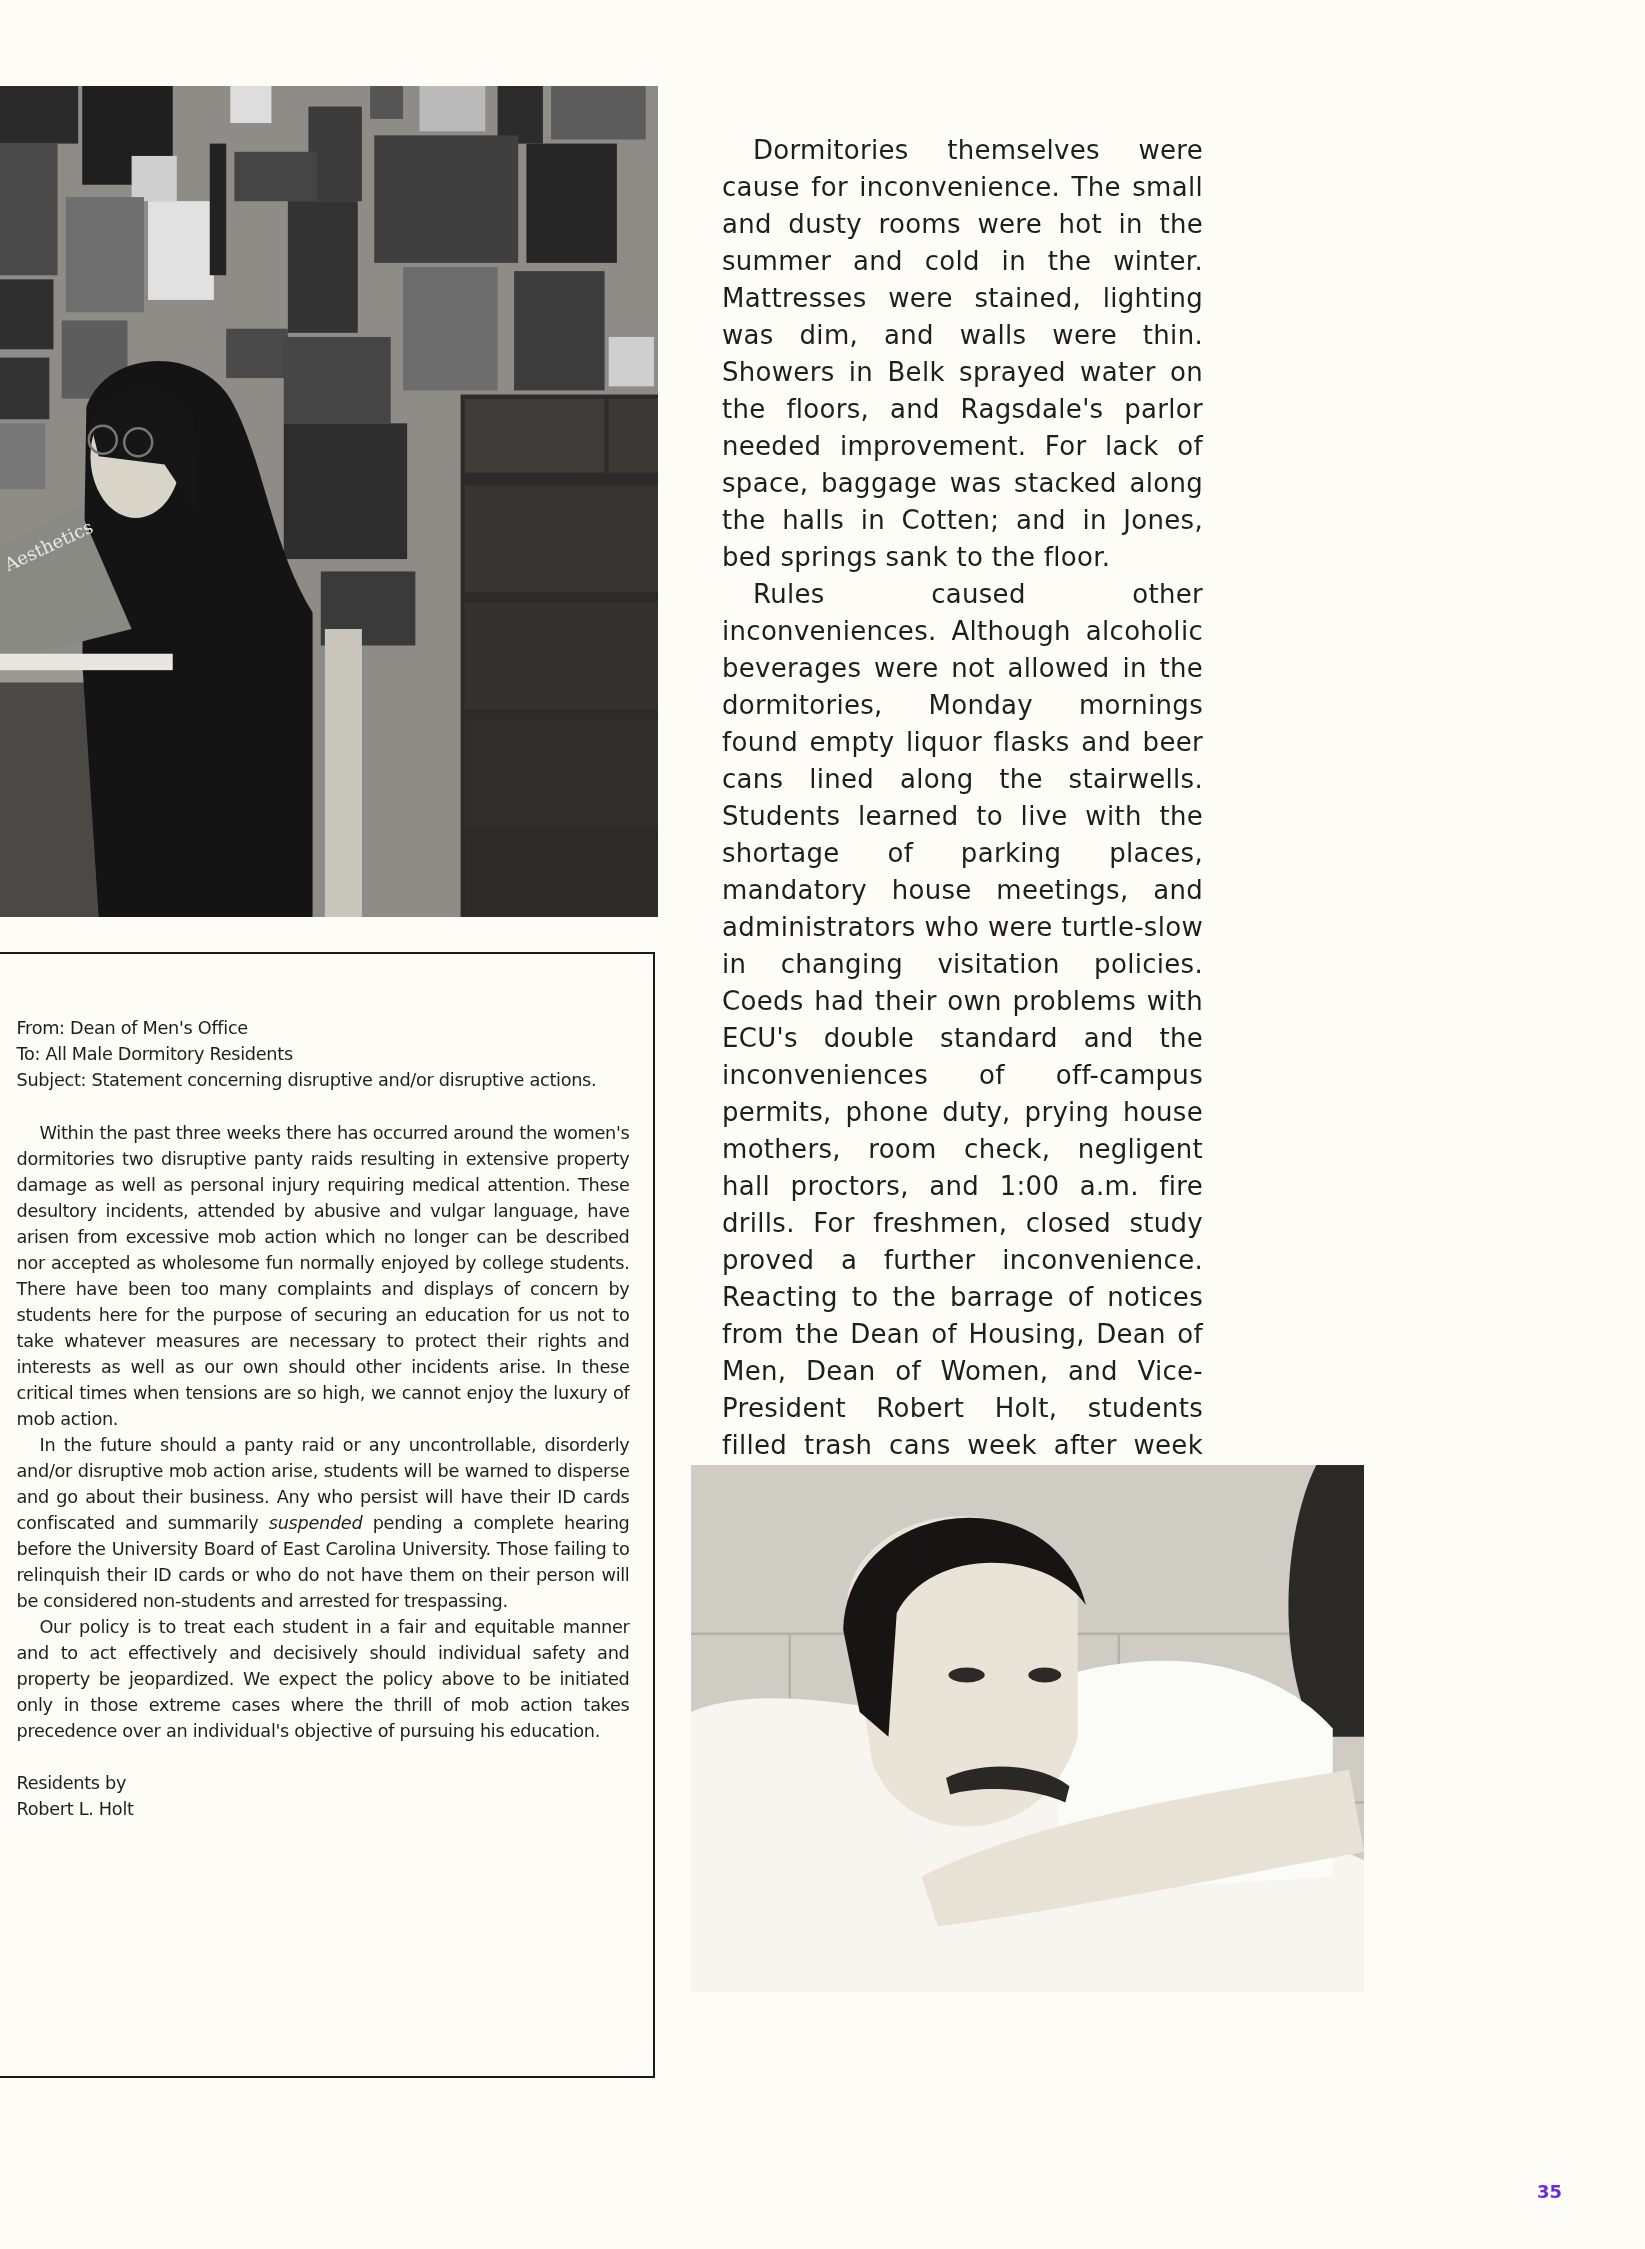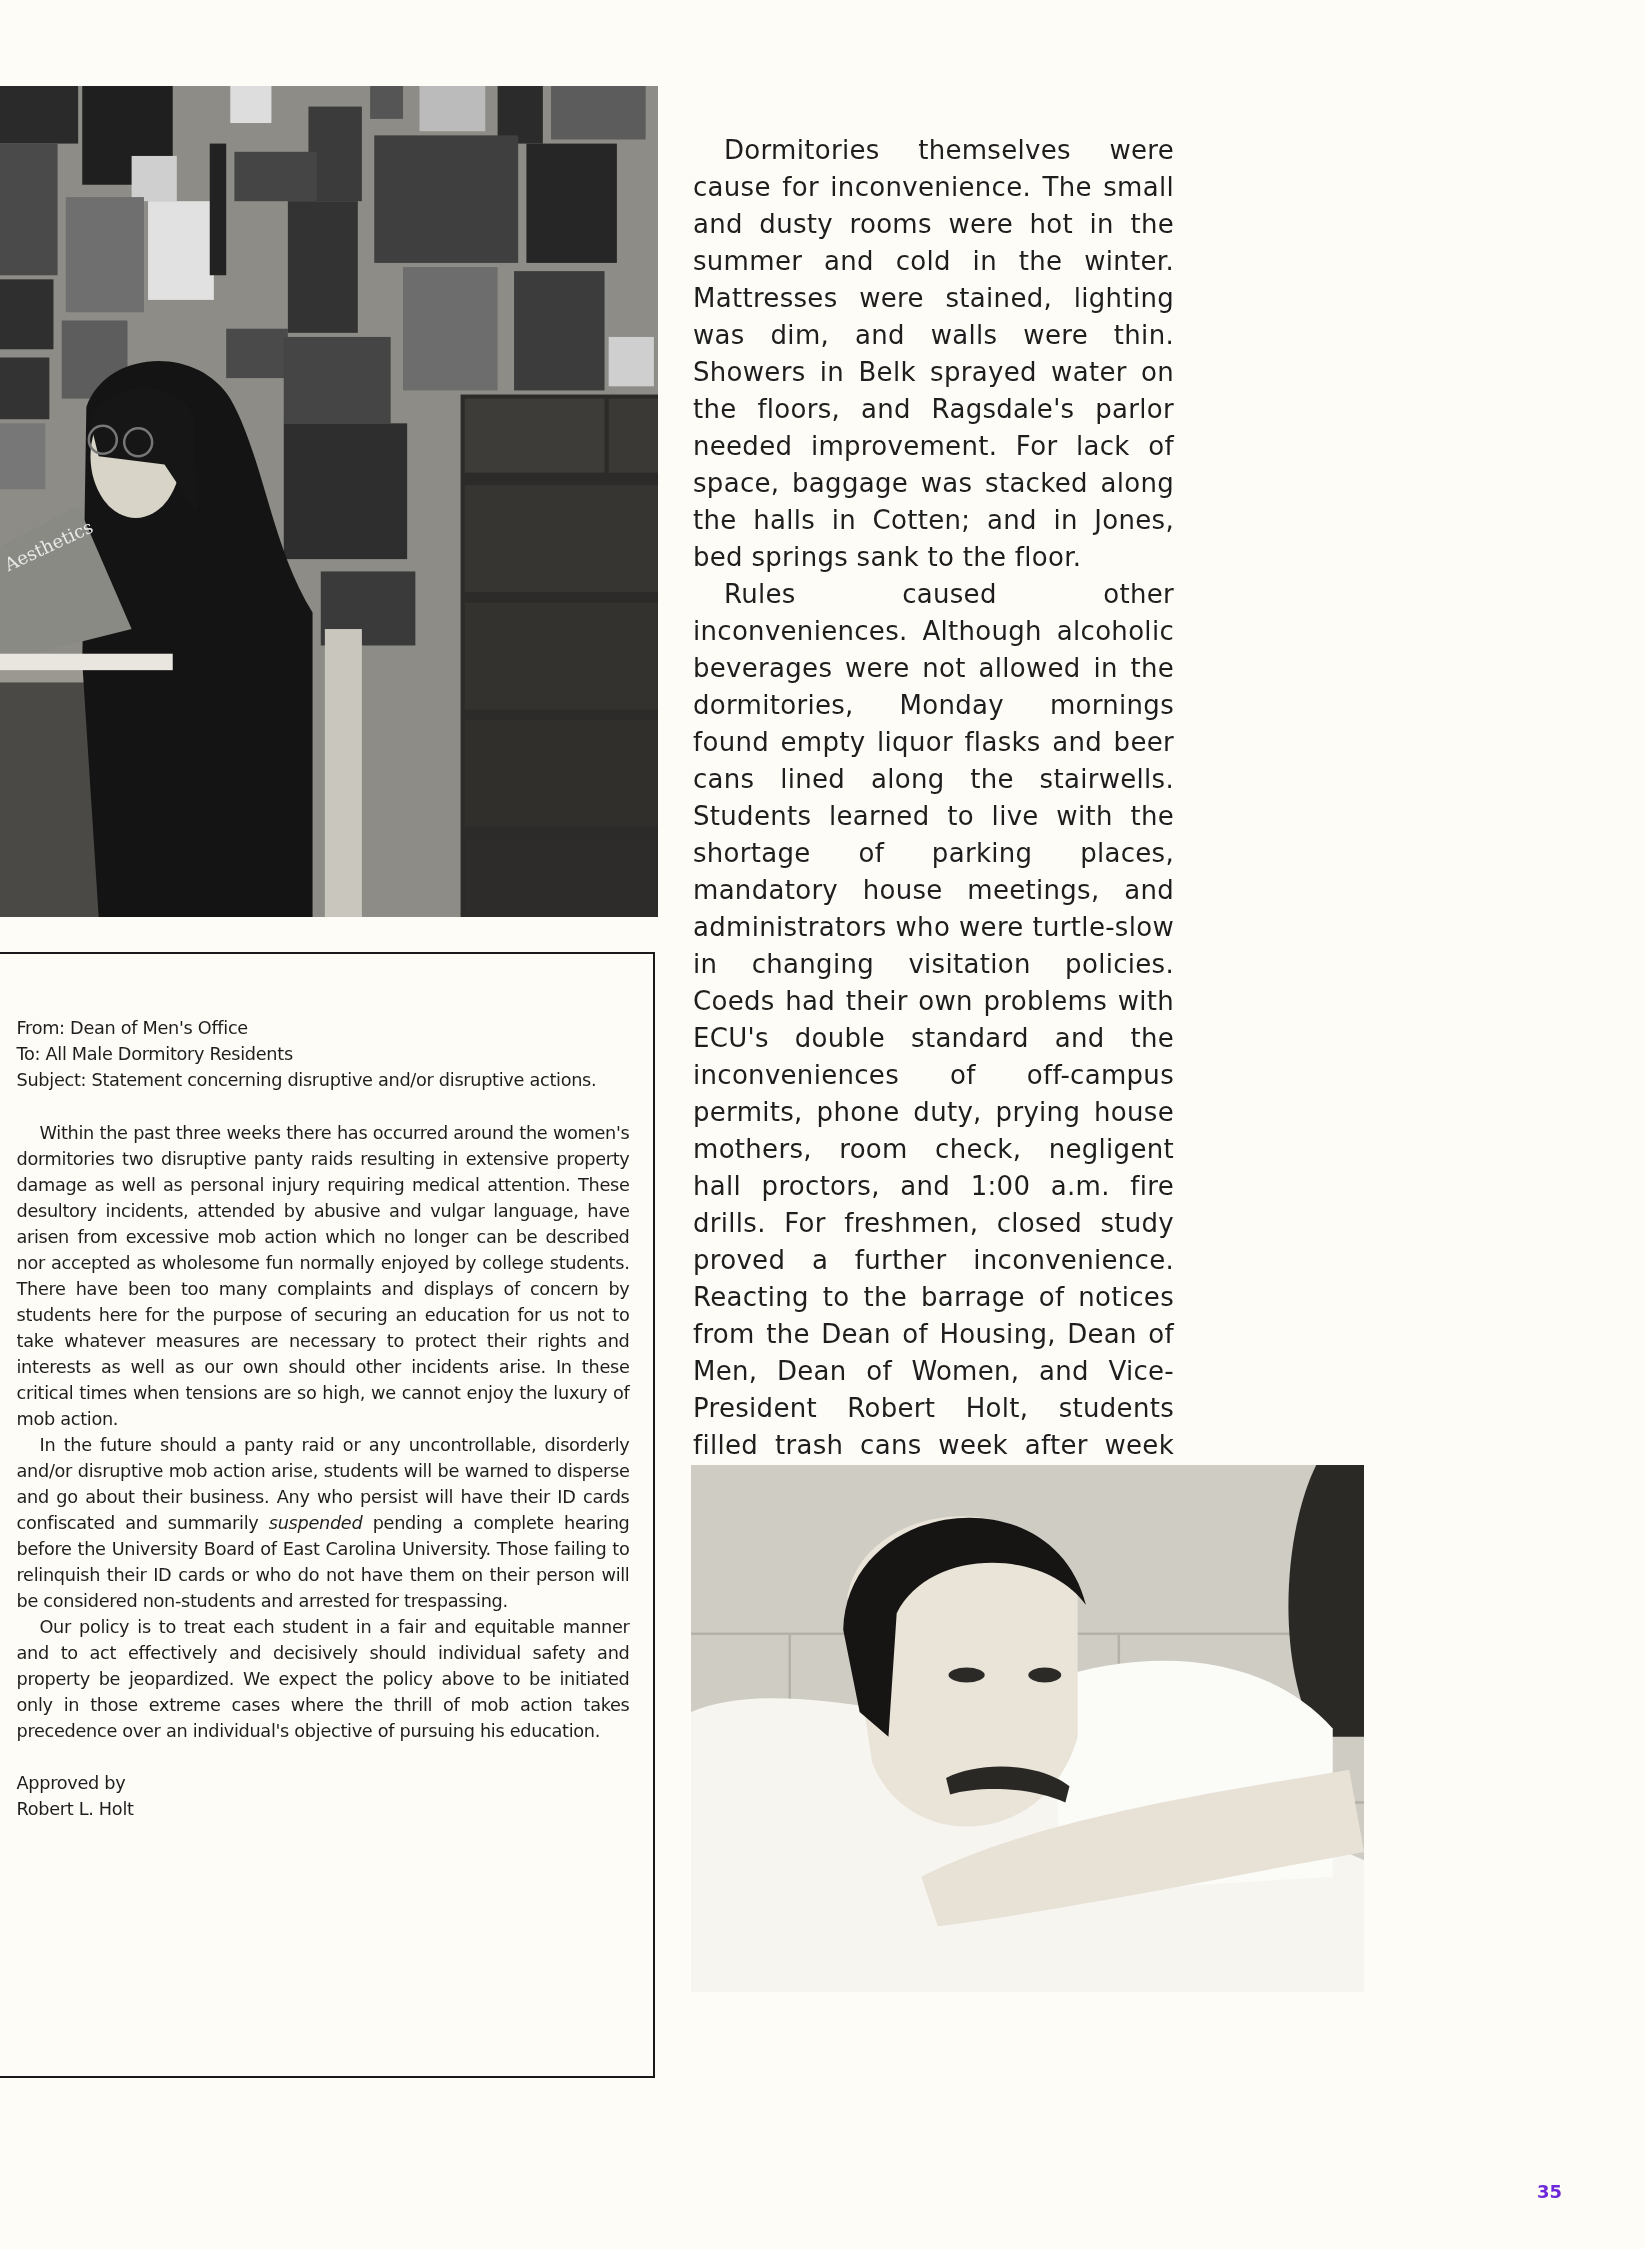--- a/index.html
+++ b/index.html
@@ -34,21 +34,21 @@
     color: #1e1e1e;
   }
   .memo .hdr-line { text-align: left; }
   .memo .spacer { height: 27px; }
   .memo p { margin: 0; text-indent: 23px; }
   .memo .sig { margin-top: 26px; text-align: left; }
   .memo em { font-style: italic; margin-top: 48px; }
 
   
   .article {
-    position: absolute; left: 693px; top: 132px; width: 481px;
+    position: absolute; left: 722px; top: 132px; width: 481px;
     font-size: 26px; line-height: 37px;
     text-align: justify;
     letter-spacing: 0.3px;
     color: #1e1e1e;
   }
   .article p { margin: 0; text-indent: 31px; }
 
   
   .photo-man {
     position: absolute; left: 691px; top: 1465px; width: 673px; height: 527px;
@@ -137,21 +137,21 @@
 <div class="memo-box"></div>
 <div class="memo">
   <div class="hdr-line">From: Dean of Men's Office</div>
   <div class="hdr-line">To: All Male Dormitory Residents</div>
   <div class="hdr-line">Subject: Statement concerning disruptive and/or disruptive actions.</div>
   <div class="spacer"></div>
   <p>Within the past three weeks there has occurred around the women's dormitories two disruptive panty raids resulting in extensive property damage as well as personal injury requiring medical attention. These desultory incidents, attended by abusive and vulgar language, have arisen from excessive mob action which no longer can be described nor accepted as wholesome fun normally enjoyed by college students. There have been too many complaints and displays of concern by students here for the purpose of securing an education for us not to take whatever measures are necessary to protect their rights and interests as well as our own should other incidents arise. In these critical times when tensions are so high, we cannot enjoy the luxury of mob action.</p>
   <p><span>In the future should a panty raid or any uncontrollable, disorderly and/or disruptive mob action arise, students will be warned to disperse and go about their business. Any who persist will have their ID cards confiscated and summarily</span> <em>suspended</em> <span>pending a complete hearing before the University Board of East Carolina University. Those failing to relinquish their ID cards or who do not have them on their person will be considered non-students and arrested for trespassing.</span></p>
   <p>Our policy is to treat each student in a fair and equitable manner and to act effectively and decisively should individual safety and property be jeopardized. We expect the policy above to be initiated only in those extreme cases where the thrill of mob action takes precedence over an individual's objective of pursuing his education.</p>
   <div class="sig">
-    <div>Approved by</div>
+    <div>Residents by</div>
     <div>Robert L. Holt</div>
   </div>
 </div>
 
 <div class="article">
   <p>Dormitories themselves were cause for inconvenience. The small and dusty rooms were hot in the summer and cold in the winter. Mattresses were stained, lighting was dim, and walls were thin. Showers in Belk sprayed water on the floors, and Ragsdale's parlor needed improvement. For lack of space, baggage was stacked along the halls in Cotten; and in Jones, bed springs sank to the floor.</p>
   <p>Rules caused other inconveniences. Although alcoholic beverages were not allowed in the dormitories, Monday mornings found empty liquor flasks and beer cans lined along the stairwells. Students learned to live with the shortage of parking places, mandatory house meetings, and administrators who were turtle-slow in changing visitation policies. Coeds had their own problems with ECU's double standard and the inconveniences of off-campus permits, phone duty, prying house mothers, room check, negligent hall proctors, and 1:00 a.m. fire drills. For freshmen, closed study proved a further inconvenience. Reacting to the barrage of notices from the Dean of Housing, Dean of Men, Dean of Women, and Vice-President Robert Holt, students filled trash cans week after week with the unread memoranda.</p>
 </div>
 
 <div class="photo-man" role="img" aria-label="Young man with mustache and sideburns lying in bed hugging a pillow, cinder-block wall behind">

